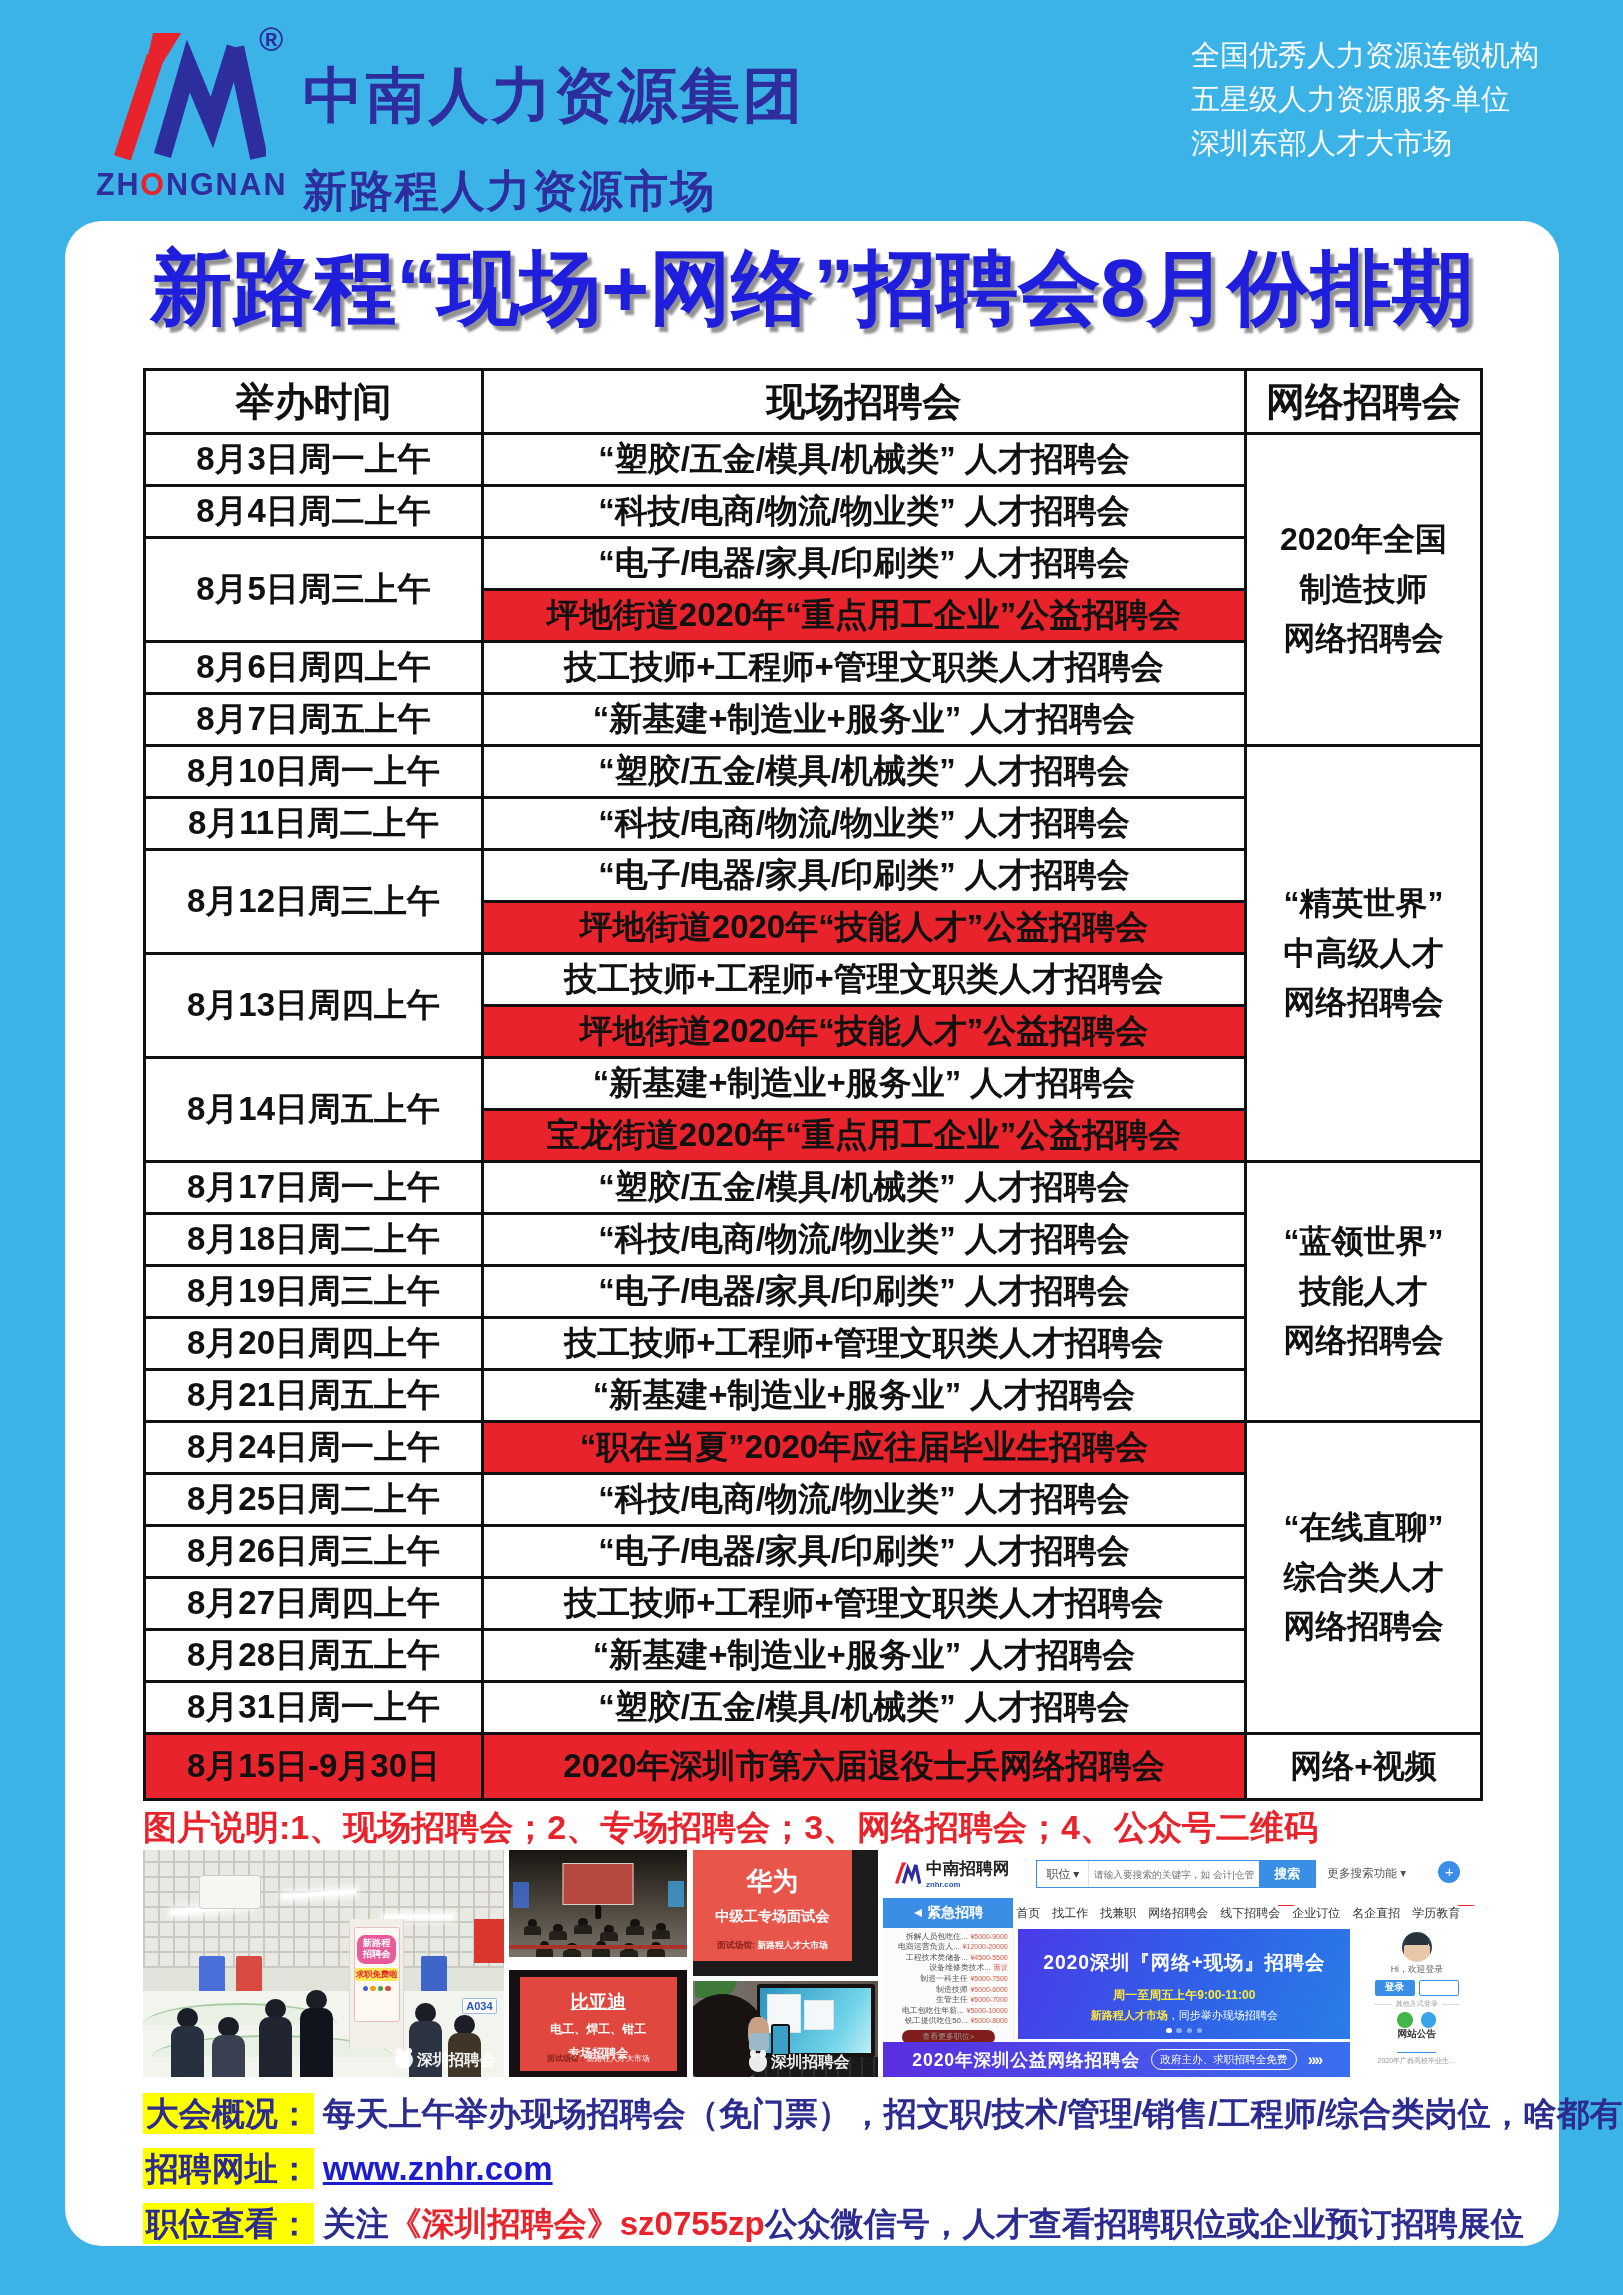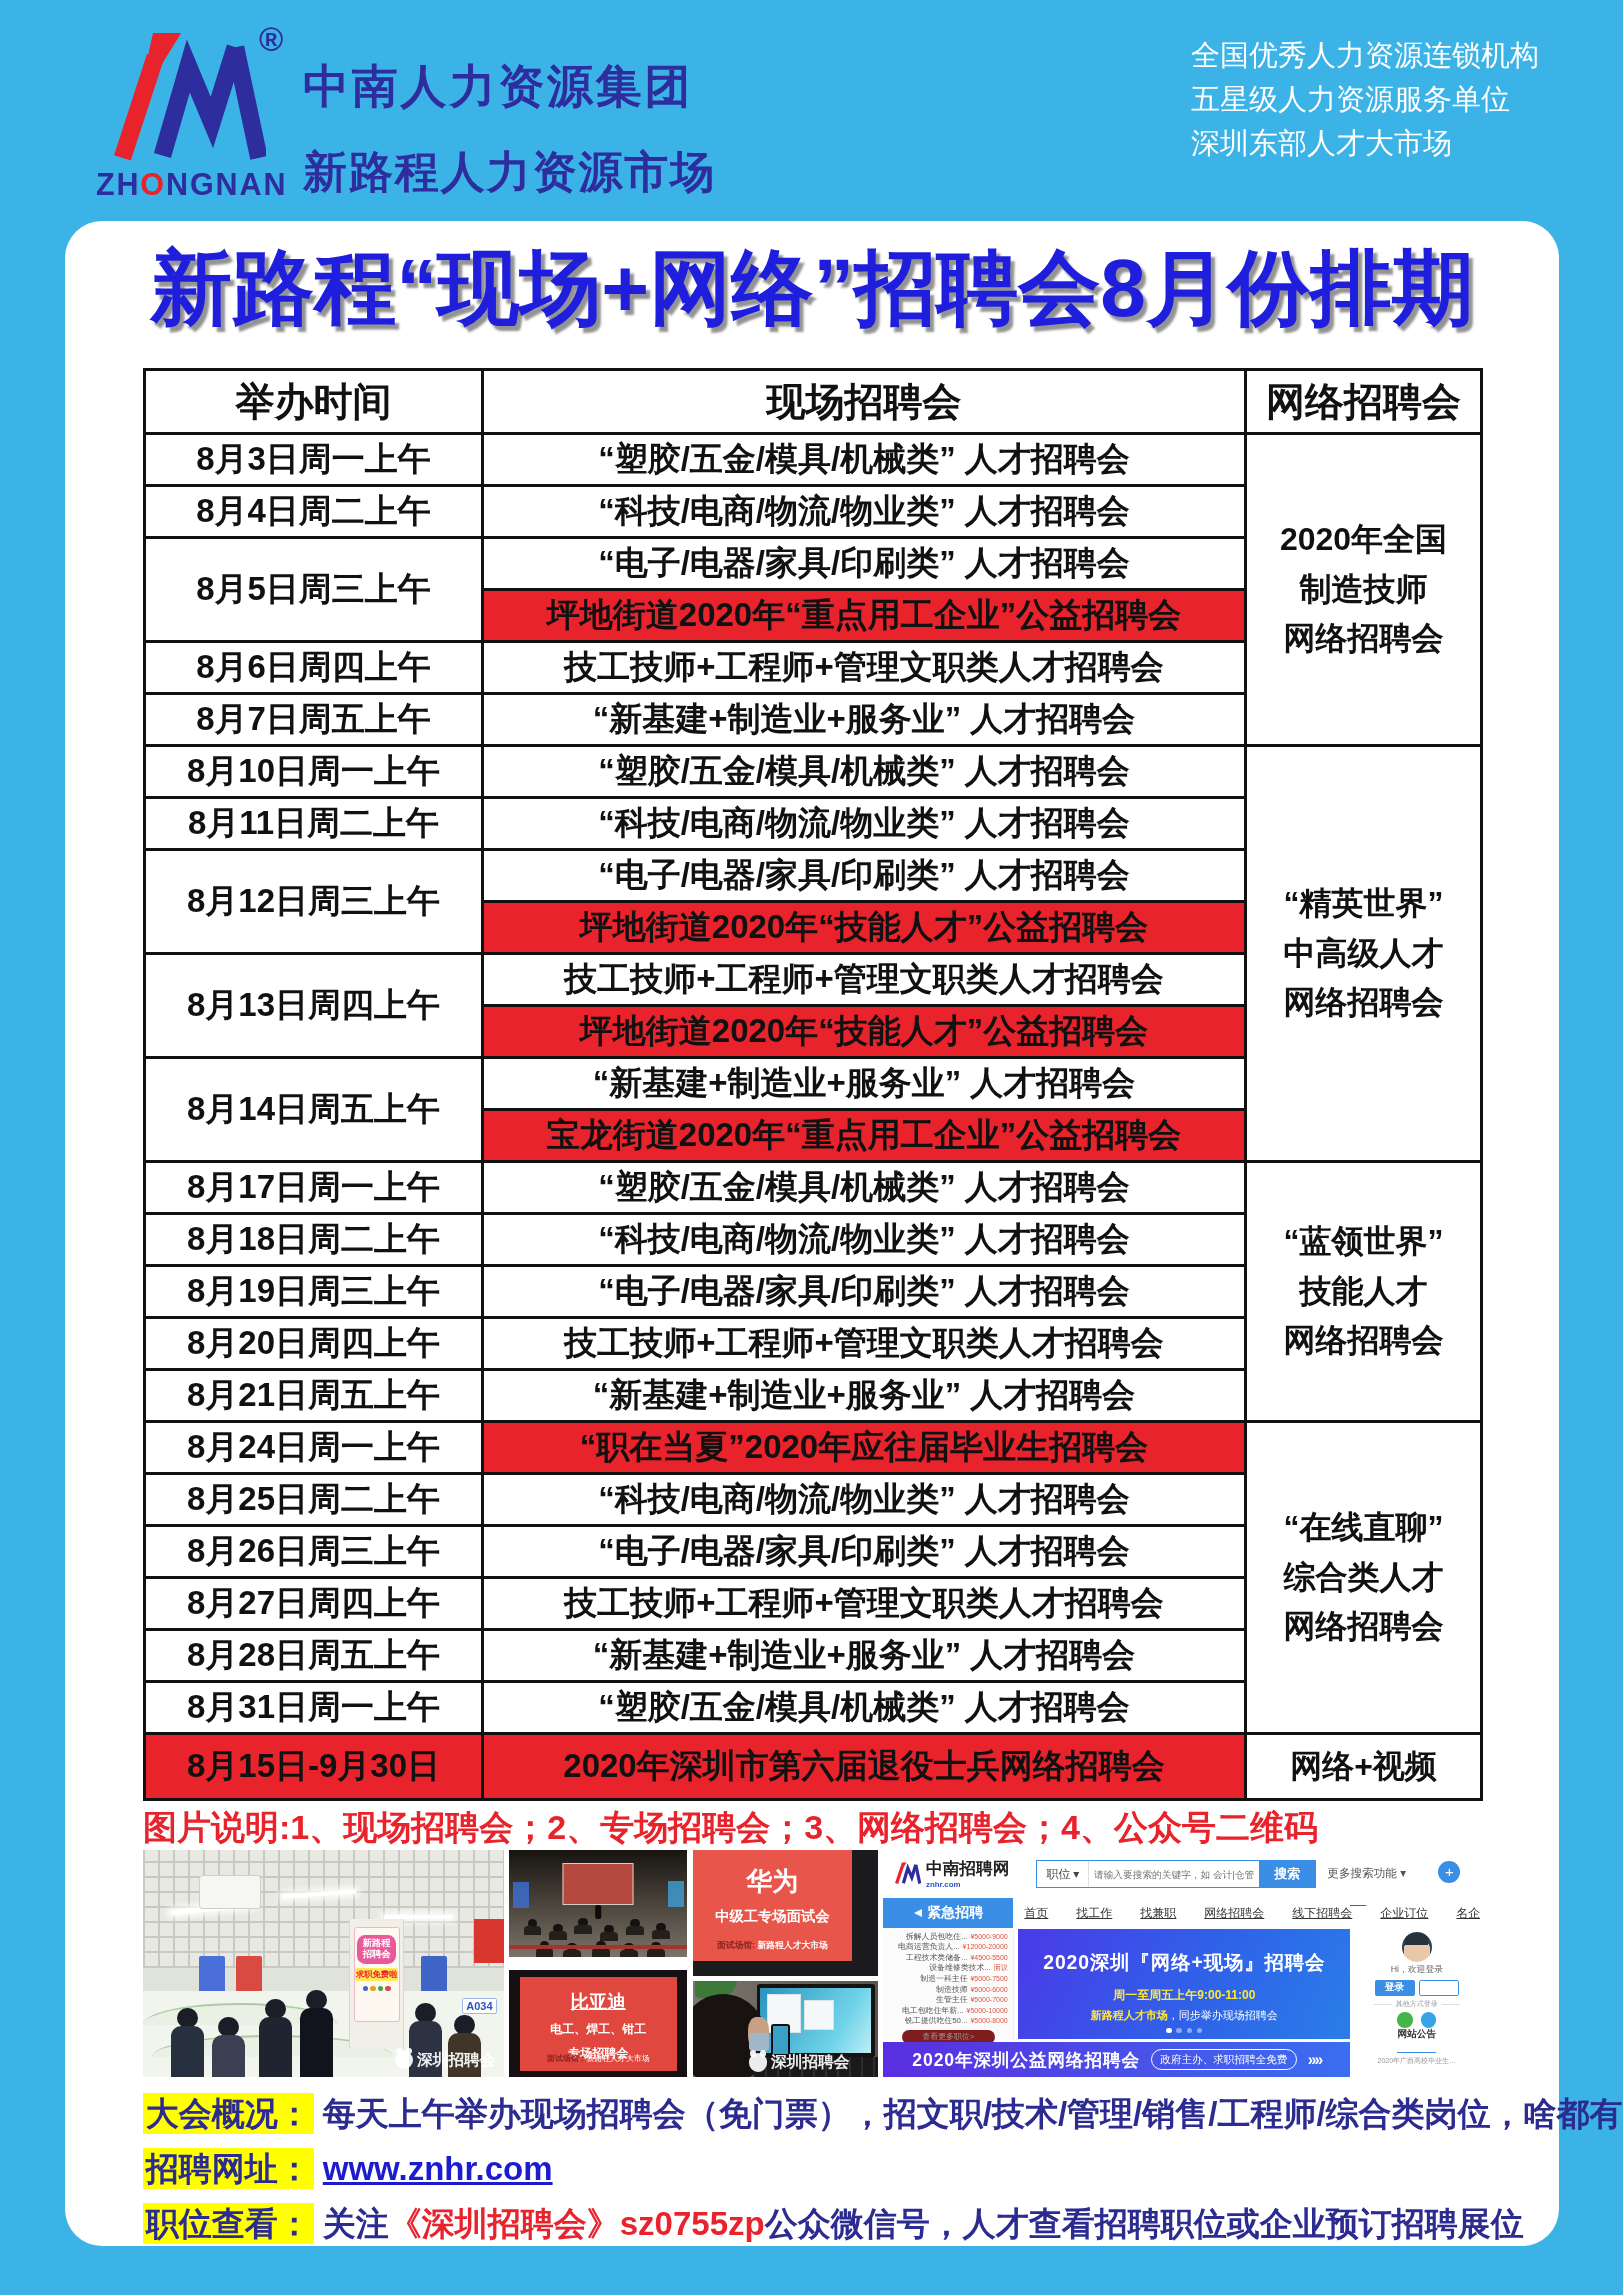--- a/index.html
+++ b/index.html
@@ -10,21 +10,21 @@
     overflow:hidden;
   }
   
   .logo-wrap{position:absolute;left:99px;top:21px;width:185px;height:194px;}
   .logo-svg{position:absolute;left:14px;top:4.6px;width:153px;height:139px;}
   .reg-mark{position:absolute;left:160px;top:0px;font-size:33px;color:#2d2d9e;font-weight:700;}
   .brand-text{position:absolute;left:-25.4px;top:146px;width:236px;text-align:center;
     font-size:30.5px;font-weight:800;color:#2d2d9e;letter-spacing:1.9px;}
   .brand-text .o-red{color:#e8232b;}
   .company{position:absolute;left:303px;top:56px;color:#2d2d9e;font-weight:800;}
-  .company .l1{font-size:46px;letter-spacing:2.8px;}
+  .company .l1{font-size:60px;letter-spacing:2.8px;}
   .company .l2{font-size:44px;letter-spacing:1.9px;margin-top:25.4px;}
   .accolades{position:absolute;left:1191px;top:33px;color:#ffffff;font-size:29px;line-height:44px;font-weight:500;}
   
   .card{position:absolute;left:65px;top:221px;width:1494px;height:2025px;background:#ffffff;border-radius:37px;}
   .main-title{position:absolute;left:65px;top:234px;width:1494px;text-align:center;
     font-size:82px;font-weight:800;color:#1e1edc;letter-spacing:0px;
     text-shadow:4.2px 5.1px 2.3px rgba(75,75,75,.6);white-space:nowrap;}
   
   table.sched{position:absolute;left:143px;top:368px;width:1337px;border-collapse:collapse;table-layout:fixed;background:#fff;}
   table.sched col.c1{width:338px;} table.sched col.c2{width:763px;} table.sched col.c3{width:236px;}
@@ -112,21 +112,21 @@
   .web-logo .sub{font-size:7.9px;color:#2a55c0;font-weight:700;}
   .searchbox{position:absolute;left:153px;top:10.2px;width:278px;height:26px;border:1.4px solid #3a8ee6;display:flex;align-items:stretch;}
   .searchbox .cat{width:51px;font-size:12px;color:#444;display:flex;align-items:center;justify-content:center;gap:2.8px;border-right:0.9px solid #e0e0e0;}
   .searchbox input{flex:1;border:0;outline:none;font-size:9.7px;color:#333;padding:0 4.6px;font-family:"Liberation Sans",sans-serif;}
   .searchbox .go{width:56px;background:#3a8ee6;color:#fff;font-size:13px;font-weight:700;border:0;}
   .more-search{position:absolute;left:444px;top:15.7px;font-size:11.6px;color:#555;}
   .svc-circle{position:absolute;left:555px;top:11px;width:22px;height:22px;border-radius:50%;background:#3a8ee6;color:#fff;font-size:15px;text-align:center;line-height:22px;}
   .navrow{position:absolute;left:0;top:48px;width:100%;height:30px;display:flex;align-items:center;}
   .urgent{width:130px;height:30px;background:#3a8ee6;color:#fff;font-size:14px;font-weight:700;display:flex;align-items:center;justify-content:center;gap:5.6px;flex:0 0 auto;}
   .mega{width:0;height:0;border-top:4.6px solid transparent;border-bottom:4.6px solid transparent;border-right:8.3px solid #fff;position:relative;}
-  .navitems{display:flex;gap:28px;margin-left:11px;font-size:12px;color:#333;white-space:nowrap;overflow:hidden;flex:1;text-decoration:underline;}
+  .navitems{display:flex;gap:12px;margin-left:3px;font-size:12px;color:#333;white-space:nowrap;overflow:hidden;flex:1;}
   .navitems .ni{position:relative;}
   .hot{position:absolute;top:-6.5px;right:-15.7px;background:#e8232b;color:#fff;font-size:6.5px;font-weight:700;border-radius:3.7px 3.7px 3.7px 0;padding:0.5px 2.3px;}
   .sidebar{position:absolute;left:0;top:79px;width:130px;height:110px;background:#fbfbfb;border-right:0.9px solid #eee;padding-top:1.9px;}
   .job{display:flex;justify-content:flex-end;align-items:center;padding:0 5.6px 0 6.5px;height:10.6px;}
   .job .jn{font-size:7.9px;color:#555;white-space:nowrap;overflow:hidden;}
   .job .js{font-size:7px;color:#e05540;white-space:nowrap;margin-left:2.8px;}
   .morejobs{margin:3.7px auto 0;width:93px;height:14px;background:#7f1d1d;border-radius:7px;color:#999;font-size:7.9px;text-align:center;line-height:14px;}
   .banner{position:absolute;left:135px;top:79px;width:332px;height:110px;background:linear-gradient(115deg,#4a3ae8,#2f62e8 55%,#2a7de8);color:#fff;text-align:center;overflow:hidden;}
   .bn-title{margin-top:20.4px;font-size:19.4px;font-weight:800;letter-spacing:0.9px;}
   .bn-l1{margin-top:10.2px;font-size:12px;color:#ffe83a;font-weight:700;}

